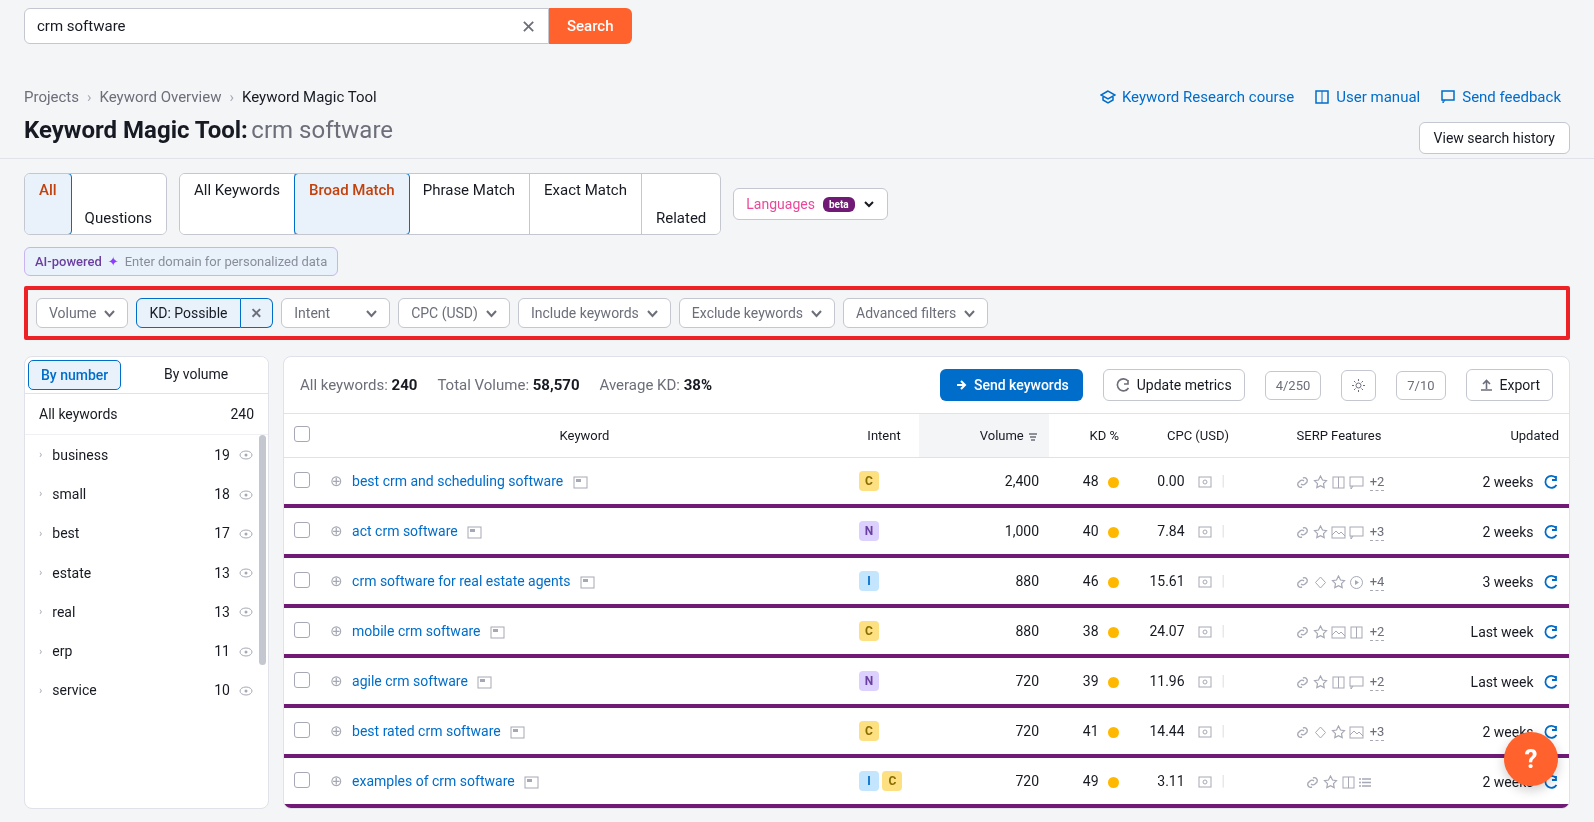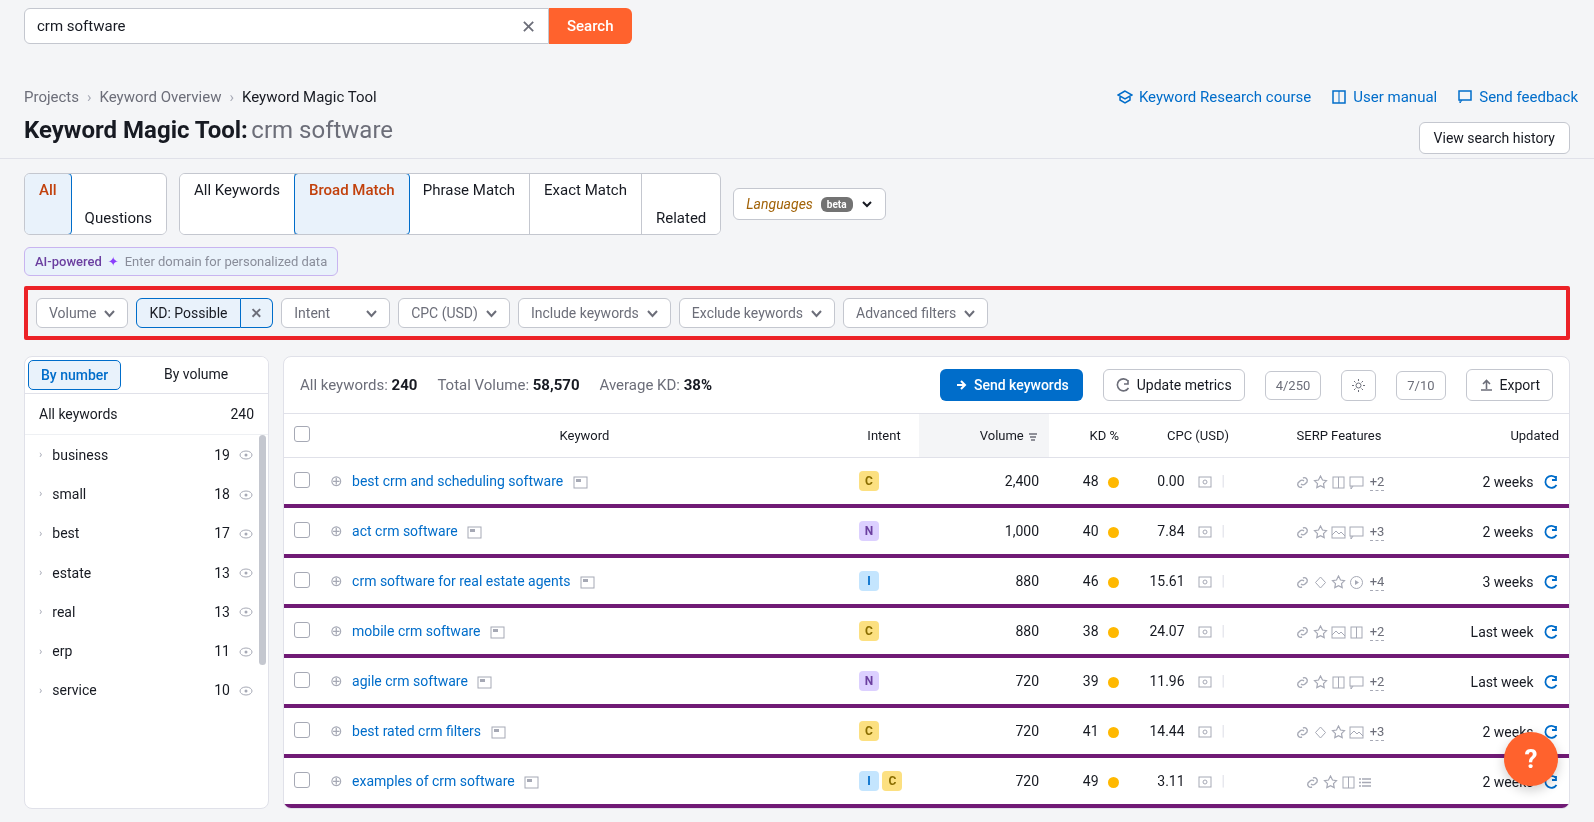--- a/index.html
+++ b/index.html
@@ -19,33 +19,33 @@
 .crumbs .sep { color: #a6a9b5; }
 .crumbs .cur { color: #171a22; }
 .title-row h1 { font-size: 24px; font-weight: 700; display: inline; }
 .title-row .subt { font-size: 24px; color: #6c6e79; font-weight: 400; }
 .meta-row { margin-top: 10px; display: flex; gap: 28px; font-size: 15px; color: #171a22; align-items: center; }
 .meta-row .lbl { color: #171a22; }
 .db-link { color: #006dca; text-decoration: none; display: inline-flex; align-items: center; gap: 4px; }
 .flag { display: inline-block; width: 18px; height: 12px; background: linear-gradient(to bottom, #b22234 0 8%, #fff 8% 15%, #b22234 15% 23%, #fff 23% 31%, #b22234 31% 38%, #fff 38% 46%, #b22234 46% 54%, #fff 54% 62%, #b22234 62% 69%, #fff 69% 77%, #b22234 77% 85%, #fff 85% 92%, #b22234 92% 100%); position: relative; }
 .flag::before { content: ""; position: absolute; left: 0; top: 0; width: 8px; height: 7px; background: #3c3b6e; }
 
-.header-links { position: absolute; right: 16px; top: 8px; display: flex; gap: 20px; align-items: flex-end; font-size: 15px; }
+.header-links { position: absolute; right: 33px; top: 8px; display: flex; gap: 20px; align-items: flex-end; font-size: 15px; }
 .header-links a { color: #006dca; text-decoration: none; display: inline-flex; align-items: center; gap: 6px; }
 .hist-btn { position: absolute; right: 24px; top: 42px; background: #fff; border: 1px solid #c4c7cf; border-radius: 6px; padding: 7px 14px; font-size: 14px; cursor: pointer; color: #171a22; }
 
 
 .row1 { padding: 14px 24px 0; display: flex; gap: 12px; align-items: center; flex-wrap: wrap; }
 .seg-group { display: flex; border: 1px solid #c4c7cf; border-radius: 6px; overflow: hidden; background: #fff; }
 .seg-group .seg { padding: 7px 14px; font-size: 15px; border-right: 1px solid #c4c7cf; cursor: pointer; background: #fff; }
 .seg-group .seg:last-child { border-right: none; margin-top: 28px; }
 .seg-group .seg.active { background: #e9f2fb; color: #c2410c; border: 1px solid #006dca; font-weight: 500; margin: -1px; z-index: 1; position: relative; border-radius: 4px; }
 .lang-pill { display: flex; align-items: center; gap: 8px; border: 1px solid #c4c7cf; border-radius: 6px; padding: 7px 12px; background: #fff; cursor: pointer; }
-.lang-pill .txt { color: #a16207; font-style: italic; }
-.beta { background: #737373; color: #fff; font-size: 10px; font-weight: 700; border-radius: 6px; padding: 2px 6px; }
+.lang-pill .txt { color: #ec4899; }
+.beta { background: #701a75; color: #fff; font-size: 10px; font-weight: 700; border-radius: 6px; padding: 2px 6px; }
 
 
 .row-ai { padding: 12px 24px 0; display: flex; align-items: center; gap: 8px; }
 .ai-chip { background: #e9f2fb; border: 1px solid #c8b4f0; border-radius: 6px; padding: 6px 10px; font-size: 13px; color: #6b3fa0; display: flex; align-items: center; gap: 6px; }
 .ai-chip .sparkle { color: #8a3ffc; }
 .ai-chip .prompt { color: #898d9a; }
 
 
 .row-filters { margin: 10px 24px 0; border: 4px solid #ec2227; padding: 8px; display: flex; gap: 8px; align-items: center; flex-wrap: wrap; border-radius: 2px; }
 .fchip { display: inline-flex; align-items: center; gap: 8px; border: 1px solid #c4c7cf; border-radius: 6px; padding: 6px 12px; background: #fff; cursor: pointer; font-size: 14px; color: #6c6e79; }
@@ -547,21 +547,21 @@
       <span>Last week</span>
       <span class="refresh"><svg width="16" height="16">
                   <path d="M13 4a6 6 0 10.5 7M13 2v4h-4" stroke="#006dca" stroke-width="1.8" fill="none"></path>
                 </svg></span>
     </td>
           </tr>
           <tr>
     <td><span class="cb"></span></td>
     <td>
       <span class="plus-circ">⊕</span>
-      <a href="#" class="kw-link">best rated crm filters</a>
+      <a href="#" class="kw-link">best rated crm software</a>
       <span class="screen-ic"><svg width="15" height="13">
                   <rect x="1" y="1" width="13" height="11" stroke="#a6a9b5" fill="none"></rect>
                   <rect x="3" y="3" width="5" height="3" fill="#a6a9b5"></rect>
                 </svg></span>
     </td>
     <td><span class="intent-badge ib-C">C</span></td>
     <td class="rt">720</td>
     <td class="rt">41 <span class="kd-dot o"></span></td>
     <td class="rt">
       <span>14.44</span>

